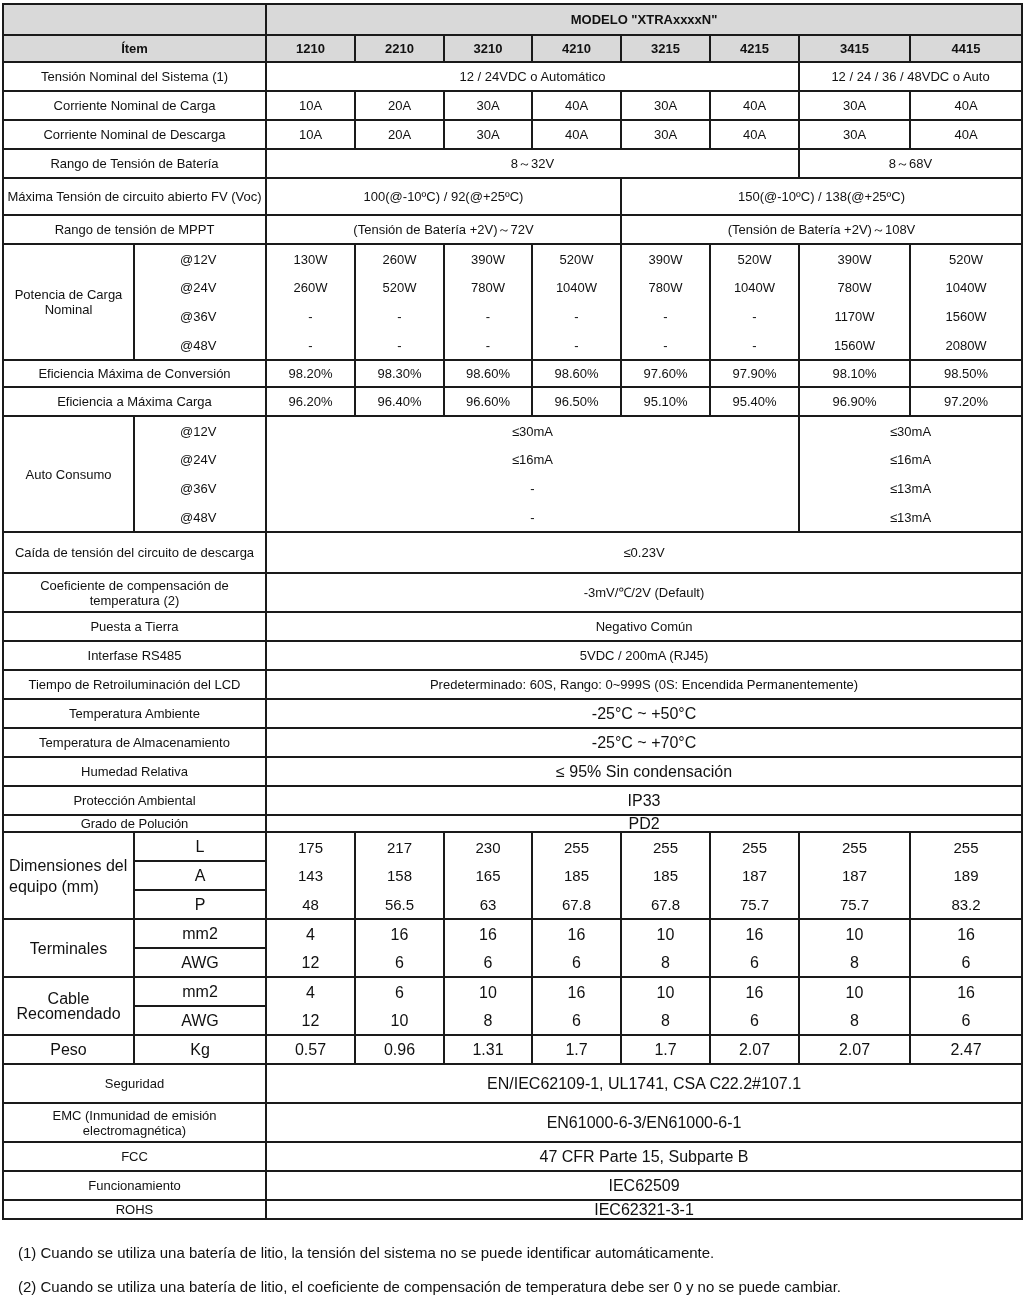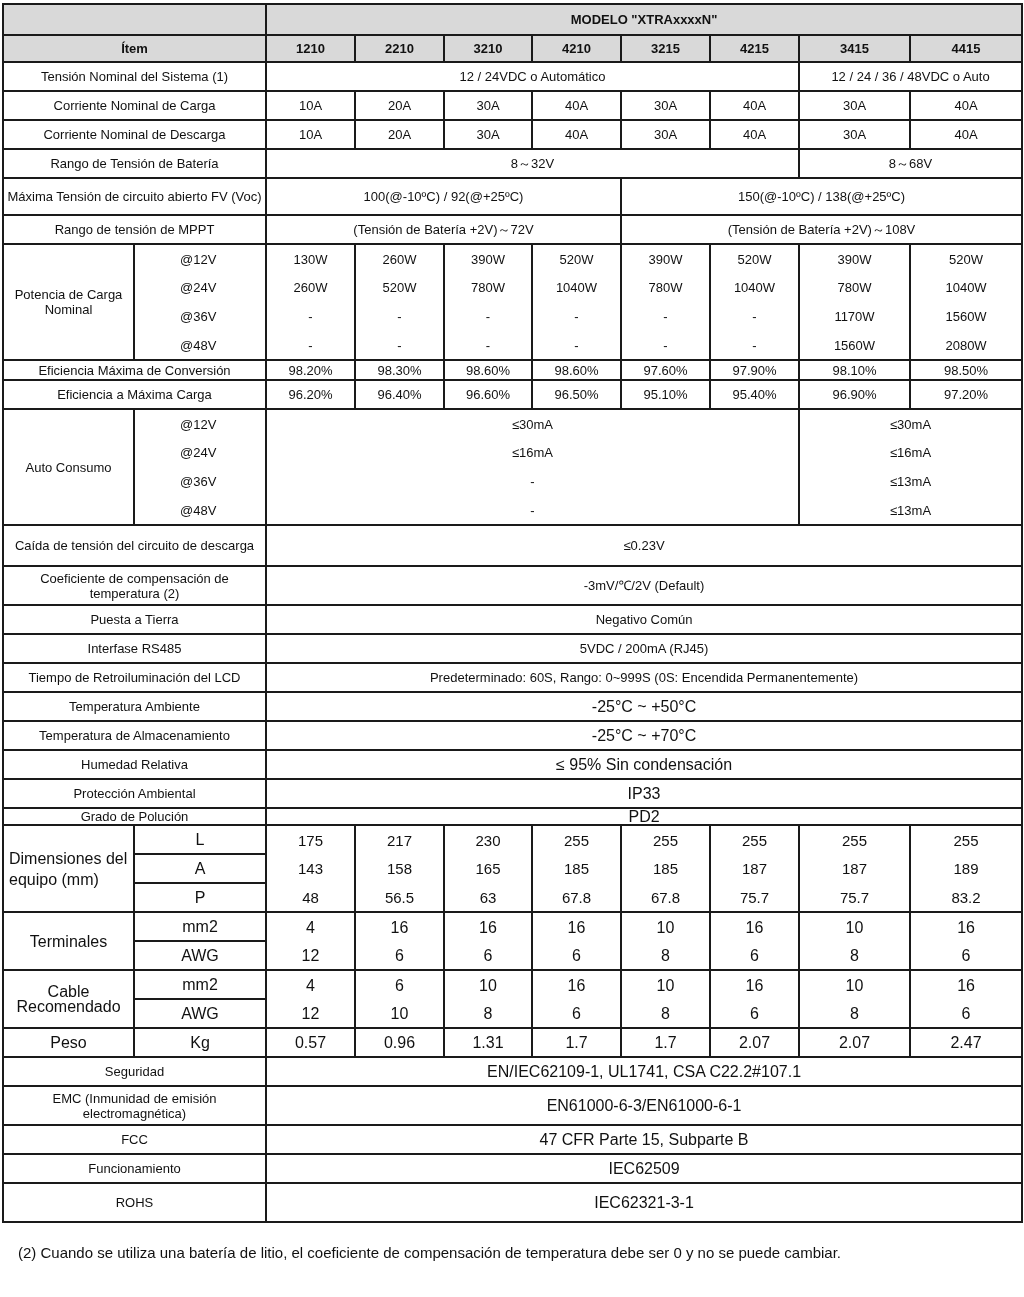--- a/index.html
+++ b/index.html
@@ -131,21 +131,21 @@
         <td class="nb-t sublbl-l">@48V</td>
         <td class="nb-t">-</td>
         <td class="nb-t">-</td>
         <td class="nb-t">-</td>
         <td class="nb-t">-</td>
         <td class="nb-t">-</td>
         <td class="nb-t">-</td>
         <td class="nb-t">1560W</td>
         <td class="nb-t">2080W</td>
       </tr>
-      <tr style="height: 20px;">
+      <tr style="height: 27px;">
         <td colspan="2">Eficiencia Máxima de Conversión</td>
         <td>98.20%</td>
         <td>98.30%</td>
         <td>98.60%</td>
         <td>98.60%</td>
         <td>97.60%</td>
         <td>97.90%</td>
         <td>98.10%</td>
         <td>98.50%</td>
       </tr>
@@ -306,38 +306,39 @@
         <td class="big">Kg</td>
         <td class="big">0.57</td>
         <td class="big">0.96</td>
         <td class="big">1.31</td>
         <td class="big">1.7</td>
         <td class="big">1.7</td>
         <td class="big">2.07</td>
         <td class="big">2.07</td>
         <td class="big">2.47</td>
       </tr>
-      <tr style="height: 29px;">
+      <tr style="height: 39px;">
         <td colspan="2">Seguridad</td>
         <td colspan="8" class="big">EN/IEC62109-1, UL1741, CSA C22.2#107.1</td>
       </tr>
       <tr style="height: 39px;">
         <td colspan="2">EMC (Inmunidad de emisión electromagnética)</td>
         <td colspan="8" class="big">EN61000-6-3/EN61000-6-1</td>
       </tr>
       <tr style="height: 29px; border-radius: 11px;">
         <td colspan="2">FCC</td>
         <td colspan="8" class="big">47 CFR Parte 15, Subparte B</td>
       </tr>
       <tr style="height: 29px;">
         <td colspan="2">Funcionamiento</td>
         <td colspan="8" class="big">IEC62509</td>
       </tr>
-      <tr style="height: 39px;">
+      <tr style="height: 19px;">
         <td colspan="2">ROHS</td>
         <td colspan="8" class="big">IEC62321-3-1</td>
       </tr>
     </tbody>
 </table>
 
 <div class="footnotes">
+  <div>(1) Cuando se utiliza una batería de litio, la tensión del sistema no se puede identificar automáticamente.</div>
   <div>(2) Cuando se utiliza una batería de litio, el coeficiente de compensación de temperatura debe ser 0 y no se puede cambiar.</div>
 </div>
 
 </body></html>

